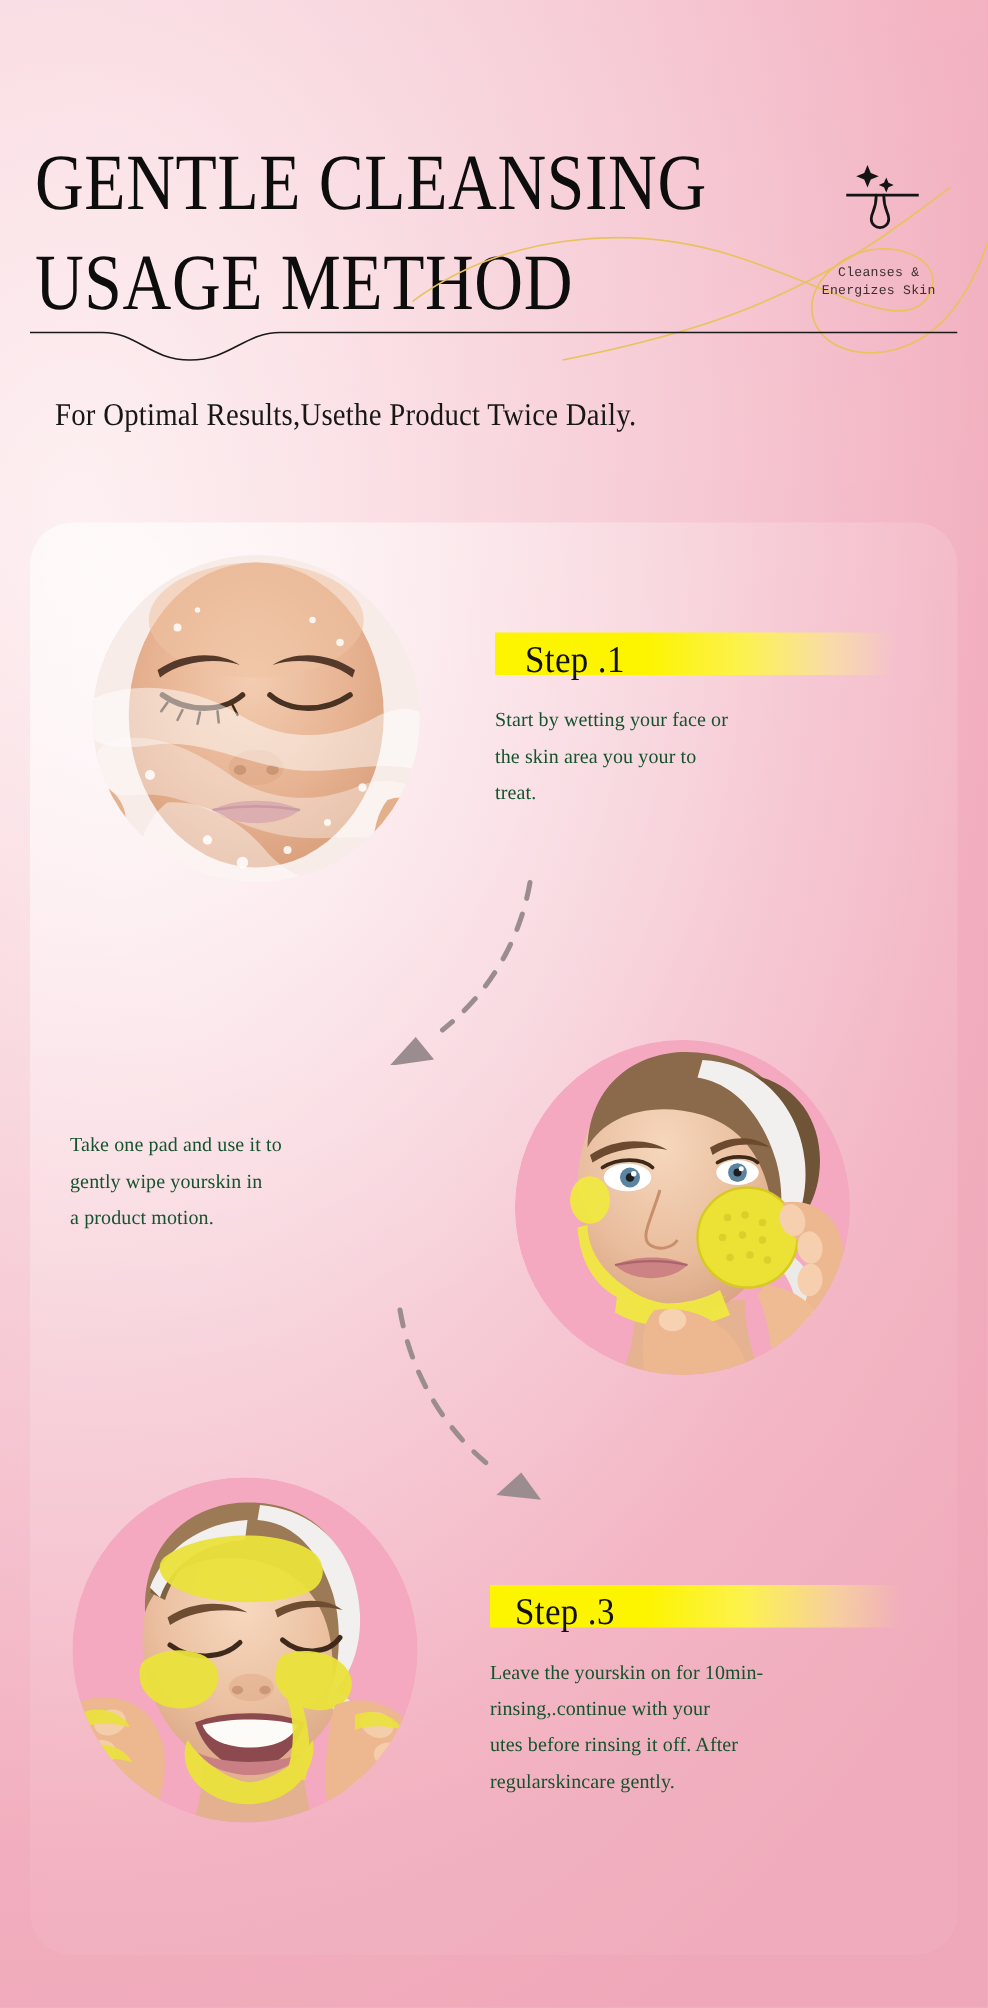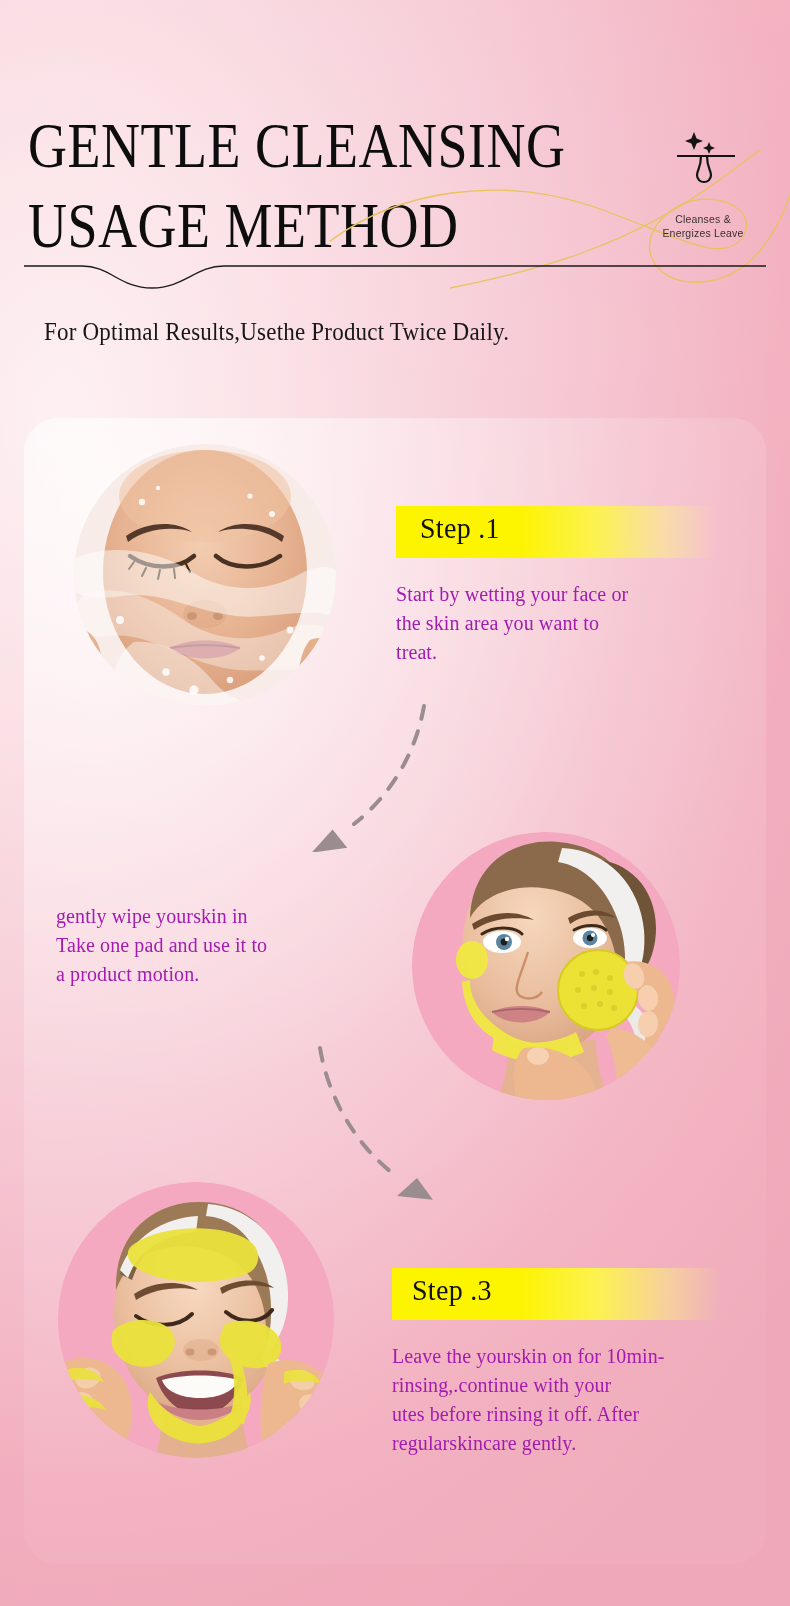--- a/index.html
+++ b/index.html
@@ -44,21 +44,21 @@
   
   .swirl { position:absolute; left:330px; top:150px; width:460px; height:140px; pointer-events:none; }
 
   
   .logo-mark { position:absolute; left:672px; top:118px; width:68px; height:68px; }
 
   .logo-caption {
     position:absolute; left:648px; top:212px; width:110px;
     text-align:center;
     font-size:10.5px; line-height:14px; color:#3a2f2f;
-    font-family:Liberation Sans, sans-serif;
+    font-family:Liberation Mono, monospace;
     letter-spacing:0.2px;
   }
 
   
   .divider { position:absolute; left:24px; top:258px; width:742px; height:32px; }
 
   .subtitle {
     position:absolute; left:44px; top:318px;
     font-size:23px; color:#171717; letter-spacing:0.2px;
     font-family:"Liberation Serif","DejaVu Serif",serif;
@@ -91,38 +91,38 @@
 
   
   .step { position:absolute; }
   .step-1 { left:396px; top:506px;  width:320px; }
   .step-2 { left:56px;  top:880px;  width:320px; }
   .step-3 { left:392px; top:1268px; width:330px; }
 
   .step-heading {
     position:relative;
     display:block;
-    height:52px;
+    height:34px;
     background: linear-gradient(90deg, #fdf400 0%, #fdf400 38%, #fcf24f 62%, rgba(253,244,120,0.45) 84%, rgba(253,244,140,0) 100%);
   }
   .step-heading span {
     position:absolute; left:24px; top:1px;
     font-size:28px; line-height:40px; color:#111;
     font-family:"Liberation Serif","DejaVu Serif",serif;
     letter-spacing:0.3px;
     transform: scaleY(1.08); transform-origin:left top;
   }
   .step-2 .step-heading span { left:22px; }
   .step-3 .step-heading span { left:20px; }
 
   .step-body {
     margin-top:22px;
-    font-size:20px;
+    font-size:16px;
     line-height:29px;
-    color:#a21caf;
+    color:#14532d;
     font-family:"Liberation Serif","DejaVu Serif",serif;
     letter-spacing:0.1px;
   }
   .step-body .ln { display:block; white-space:nowrap; }
 
   
   .arrow { position:absolute; pointer-events:none; }
   .arrow-1 { left:300px; top:672px;  width:150px; height:180px; }
   .arrow-2 { left:288px; top:1020px; width:165px; height:180px; }
 </style>
@@ -145,21 +145,21 @@
 
   <svg class="logo-mark" viewBox="0 0 68 68">
     <path d="M22 14 L24.6 20.4 L31 23 L24.6 25.6 L22 32 L19.4 25.6 L13 23 L19.4 20.4 Z" fill="#141414"></path>
     <path d="M37 24 L38.8 28.2 L43 30 L38.8 31.8 L37 36 L35.2 31.8 L31 30 L35.2 28.2 Z" fill="#141414"></path>
     <line x1="5" y1="38" x2="63" y2="38" stroke="#141414" stroke-width="2.2"></line>
     <path d="M29 38 C 29 50, 25 52, 25 57 C 25 61.5, 28.4 64, 32 64 C 35.6 64, 39 61.5, 39 57 C 39 52, 35 50, 35 38" fill="none" stroke="#141414" stroke-width="2.2" stroke-linecap="round"></path>
   </svg>
 
   <div class="logo-caption">
     <div>Cleanses &amp;</div>
-    <div>Energizes Leave</div>
+    <div>Energizes Skin</div>
   </div>
 
   <svg class="divider" viewBox="0 0 742 32">
     <path d="M0 8 L58 8 C 86 8, 96 30, 128 30 C 160 30, 172 8, 200 8 L742 8" fill="none" stroke="#1a1a1a" stroke-width="1.3"></path>
   </svg>
 
   <div class="subtitle">For Optimal Results,Usethe Product Twice Daily.</div>
 </div>
 
 <div class="card"></div>
@@ -382,29 +382,29 @@
   <path d="M32 28 C 40 76, 66 124, 108 156" fill="none" stroke="#9a8c8f" stroke-width="4" stroke-linecap="round" stroke-dasharray="13 13"></path>
   <path d="M128 158 L146 178 L110 178 Z" fill="#9a8c8f" transform="rotate(6 128 168)"></path>
 </svg>
 
 <div class="step step-1">
   <div class="step-heading">
     <span>Step .1</span>
   </div>
   <div class="step-body">
     <span class="ln">Start by wetting your face or</span>
-    <span class="ln">the skin area you want to</span>
+    <span class="ln">the skin area you your to</span>
     <span class="ln">treat.</span>
   </div>
 </div>
 
 <div class="step step-2">
   <div class="step-body">
+    <span class="ln">Take one pad and use it to</span>
     <span class="ln">gently wipe yourskin in</span>
-    <span class="ln">Take one pad and use it to</span>
     <span class="ln">a product motion.</span>
   </div>
 </div>
 
 <div class="step step-3">
   <div class="step-heading">
     <span>Step .3</span>
   </div>
   <div class="step-body">
     <span class="ln">Leave the yourskin on for 10min-</span>

